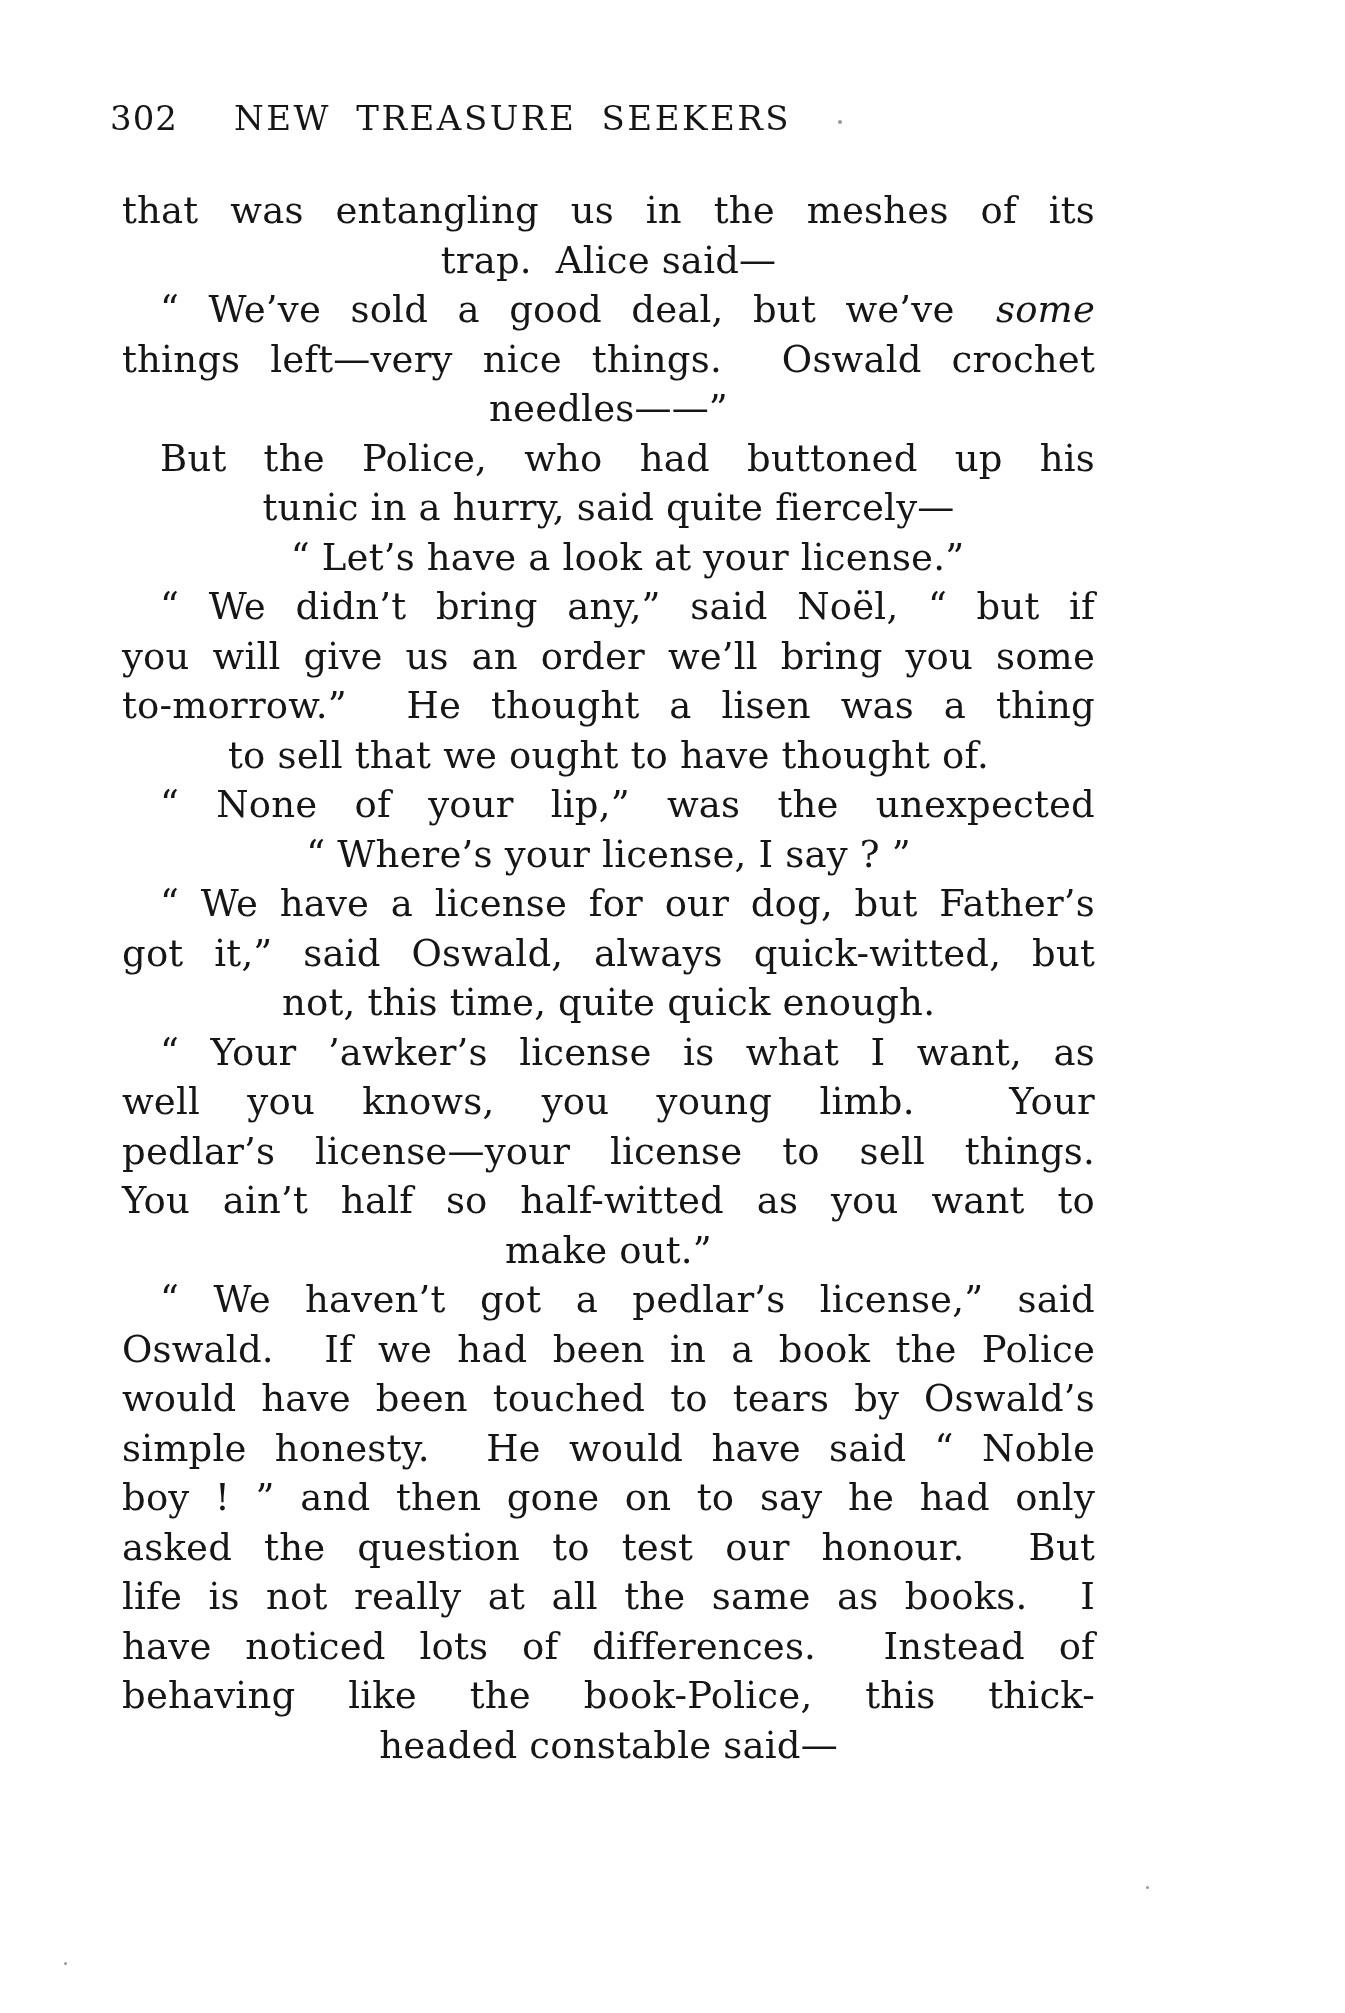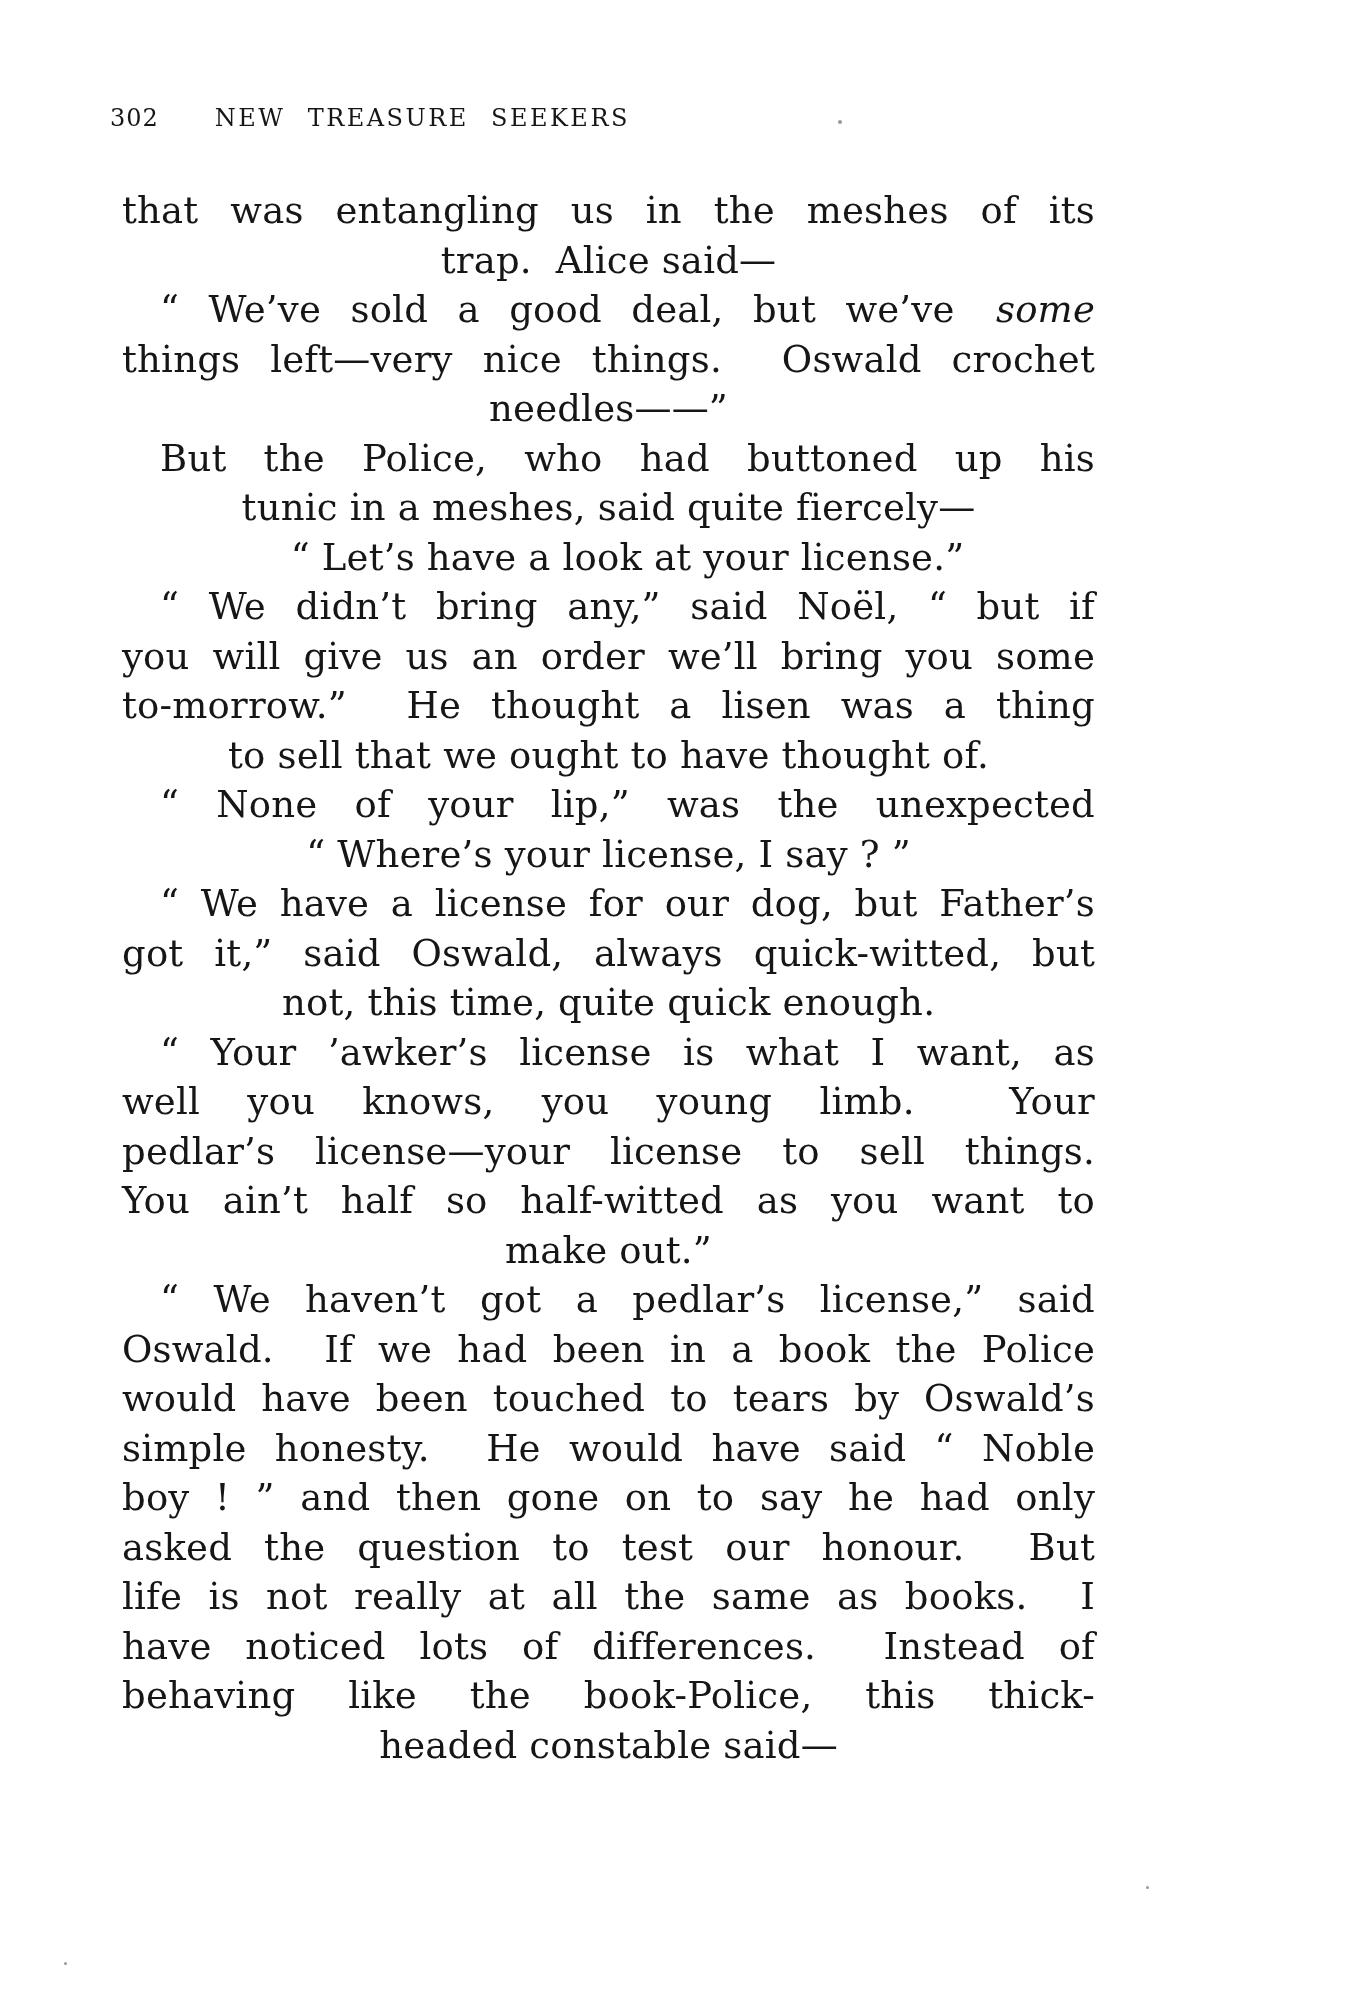--- a/index.html
+++ b/index.html
@@ -10,21 +10,21 @@
     background: #ffffff;
     color: #161616;
     font-family: "DejaVu Serif", "Liberation Serif", serif;
     overflow: hidden;
     margin: 0 auto;
   }
   .running-header {
     padding: 96px 0 0 110px;
     display: flex;
     align-items: baseline;
-    font-size: 24px;
+    font-size: 34px;
     line-height: 44px;
   }
   .page-num {
     letter-spacing: 1px;
   }
   .running-title {
     margin-left: 56px;
     letter-spacing: 2.5px;
     word-spacing: 12px;
   }
@@ -65,21 +65,21 @@
     <span class="running-title">NEW TREASURE SEEKERS</span>
   </div>
 
   <div class="text-block" id="lines-container">
       <div class="line j"><span>that was entangling us in the meshes of its</span></div>
       <div class="line"><span>trap.  Alice said—</span></div>
       <div class="line j i"><span>“ We’ve sold a good deal, but we’ve </span><span class="italic">some</span></div>
       <div class="line j"><span>things left—very nice things.  Oswald crochet</span></div>
       <div class="line"><span>needles——”</span></div>
       <div class="line j i"><span>But the Police, who had buttoned up his</span></div>
-      <div class="line"><span>tunic in a meshes, said quite fiercely—</span></div>
+      <div class="line"><span>tunic in a hurry, said quite fiercely—</span></div>
       <div class="line i"><span>“ Let’s have a look at your license.”</span></div>
       <div class="line j i"><span>“ We didn’t bring any,” said Noël, “ but if</span></div>
       <div class="line j"><span>you will give us an order we’ll bring you some</span></div>
       <div class="line j"><span>to-morrow.”  He thought a lisen was a thing</span></div>
       <div class="line"><span>to sell that we ought to have thought of.</span></div>
       <div class="line j i"><span>“ None of your lip,” was the unexpected</span></div>
       <div class="line"><span>“ Where’s your license, I say ? ”</span></div>
       <div class="line j i"><span>“ We have a license for our dog, but Father’s</span></div>
       <div class="line j"><span>got it,” said Oswald, always quick-witted, but</span></div>
       <div class="line"><span>not, this time, quite quick enough.</span></div>

